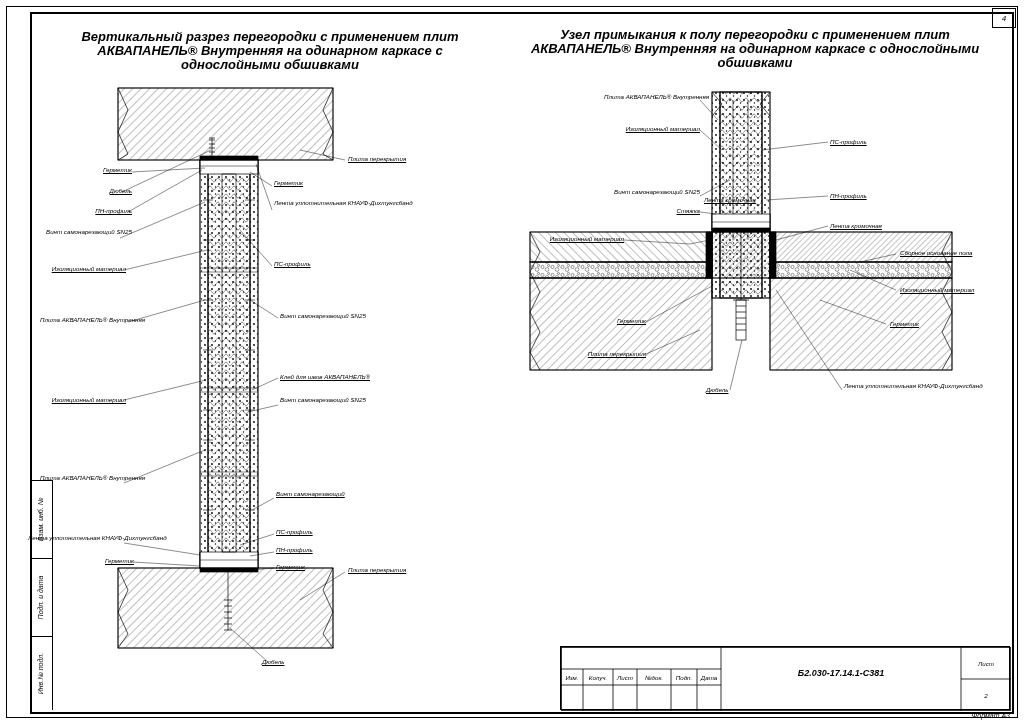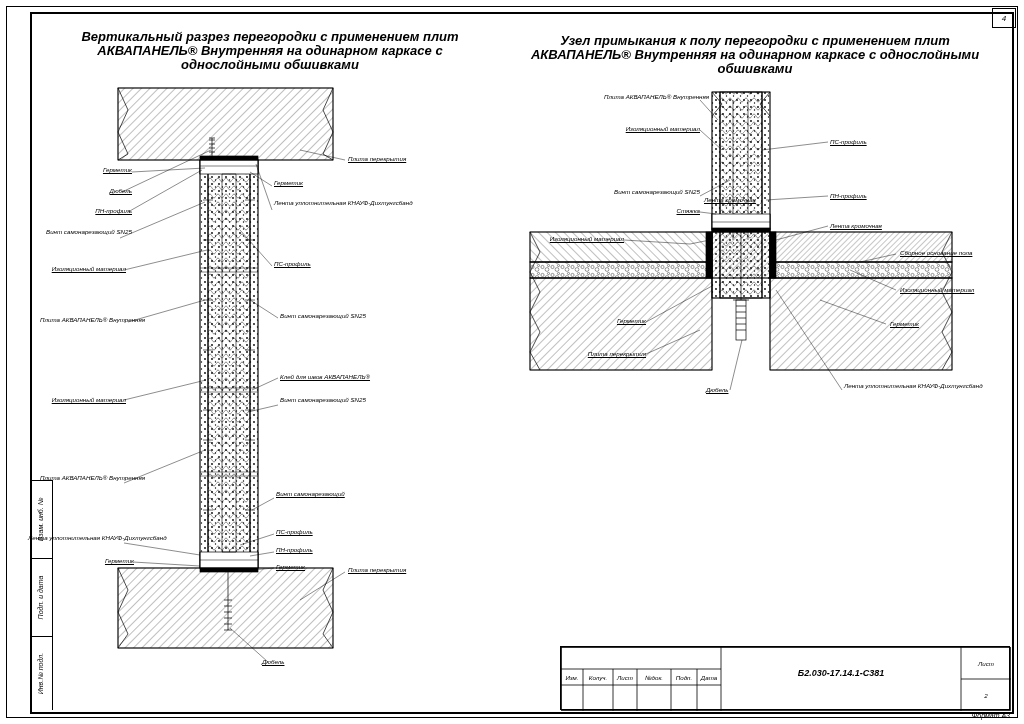--- a/index.html
+++ b/index.html
@@ -8,21 +8,21 @@
   .frame-outer{position:absolute;left:6px;top:6px;width:1010px;height:710px;border:1px solid #000;}
   .frame-inner{position:absolute;left:30px;top:12px;width:980px;height:698px;border:2px solid #000;}
   .corner-num{position:absolute;right:8px;top:8px;width:22px;height:18px;border:1px solid #000;display:flex;align-items:center;justify-content:center;font-size:8px;font-style:italic;}
   
   .left-strip{position:absolute;left:30px;top:480px;width:22px;height:230px;border-right:1px solid #000;}
   .vcell{position:absolute;left:0;width:22px;border-top:1px solid #000;box-sizing:border-box;display:flex;align-items:center;justify-content:center;}
   .vcell span{transform:rotate(-90deg);white-space:nowrap;font-size:7px;font-style:italic;}
   
   .title{position:absolute;text-align:center;font-style:italic;font-weight:bold;font-size:13px;line-height:14px;}
   .t1{left:60px;top:30px;width:420px;}
-  .t2{left:520px;top:34px;width:470px;}
+  .t2{left:520px;top:28px;width:470px;}
   
   svg{position:absolute;left:0;top:0;}
   .lbl{position:absolute;font-size:6.2px;font-style:italic;line-height:8px;white-space:nowrap;}
   .lbl.u{text-decoration:underline;}
   .lbl.r{text-align:right;}
   
   .tb{position:absolute;left:560px;top:646px;width:450px;height:64px;border:1px solid #000;box-sizing:border-box;}
   .tb-cell{position:absolute;box-sizing:border-box;border-left:1px solid #000;font-size:6.2px;font-style:italic;display:flex;align-items:center;justify-content:center;}
   .format{position:absolute;right:14px;top:712px;font-size:7px;font-style:italic;}
 </style>

